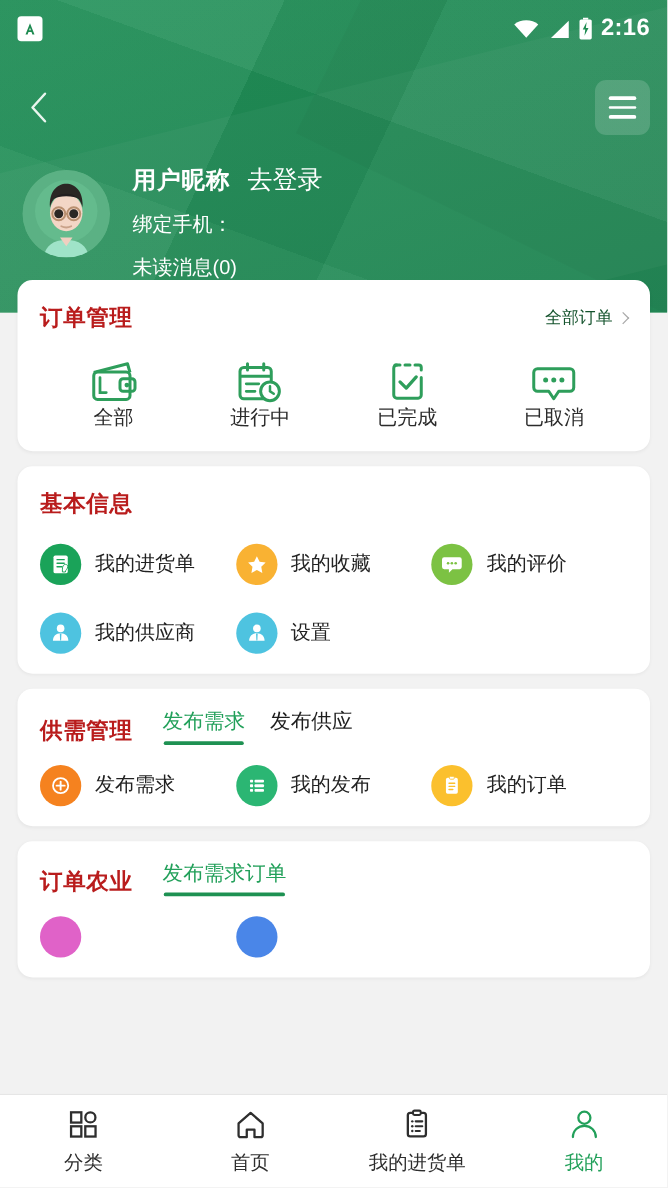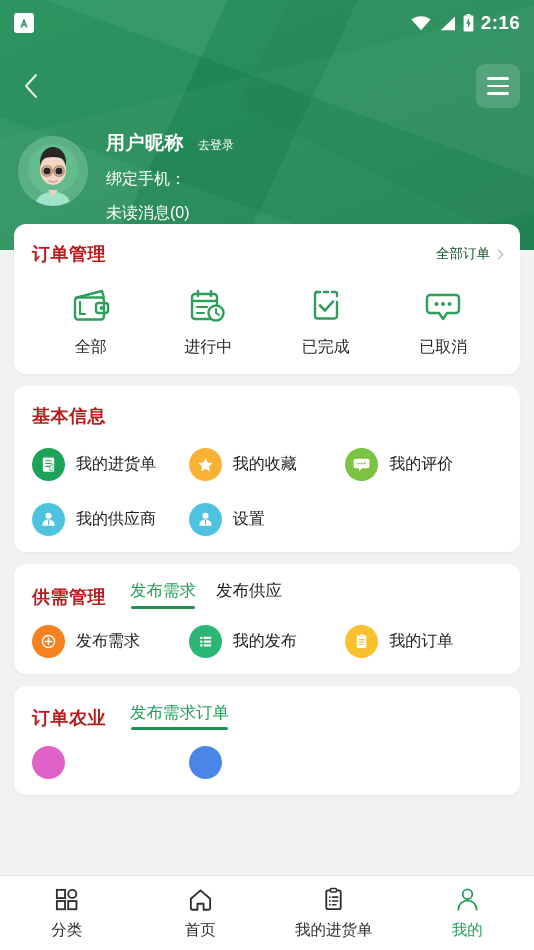--- a/index.html
+++ b/index.html
@@ -79,21 +79,21 @@
     display:flex; align-items:flex-start; gap:18px;
   }
   .avatar {
     width:70px; height:70px; border-radius:50%;
     background:#59ad7f; position:relative; overflow:hidden; flex:none;
     margin-top:8px;
   }
   .profile-text { padding-top:2px; color:#fff; }
   .pt-row1 { display:flex; align-items:baseline; gap:14px; }
   .nickname { font-size:19px; font-weight:bold; letter-spacing:0.5px; }
-  .login-link { font-size:12px; }
+  .login-link { font-size:20px; }
   .pt-row2 { font-size:16px; margin-top:13px; }
   .pt-row3 { font-size:16px; margin-top:13px; }
 
   
   .content {
     position:absolute; top:224px; left:0; right:0; bottom:75px;
     overflow:hidden;
   }
   .card {
     background:#fff; border-radius:12px;
@@ -104,21 +104,21 @@
   .card-head { display:flex; align-items:center; }
   .card-title { font-size:18px; font-weight:bold; color:#b91c1c; letter-spacing:0.5px; }
   .card-more {
     margin-left:auto; font-size:13.5px; color:#14532d;
     display:flex; align-items:center; gap:5px;
   }
   .chev { width:7px; height:7px; border-top:1.6px solid #a8a8a8; border-right:1.6px solid #a8a8a8; transform:rotate(45deg); }
 
   
   .order-grid { display:flex; margin-top:22px; }
-  .order-item { flex:1; display:flex; flex-direction:column; align-items:center; gap:13px; }
+  .order-item { flex:1; display:flex; flex-direction:column; align-items:center; }
   .order-item .lbl { font-size:16px; color:#2b2b2b; }
 
   
   .bi-grid { margin-top:20px; display:grid; grid-template-columns:repeat(3,1fr); row-gap:22px; }
   .bi-item { display:flex; align-items:center; gap:11px; }
   .bi-ic {
     width:33px; height:33px; border-radius:50%; flex:none;
     display:flex; align-items:center; justify-content:center;
   }
   .bi-lbl { font-size:16px; color:#222; }

